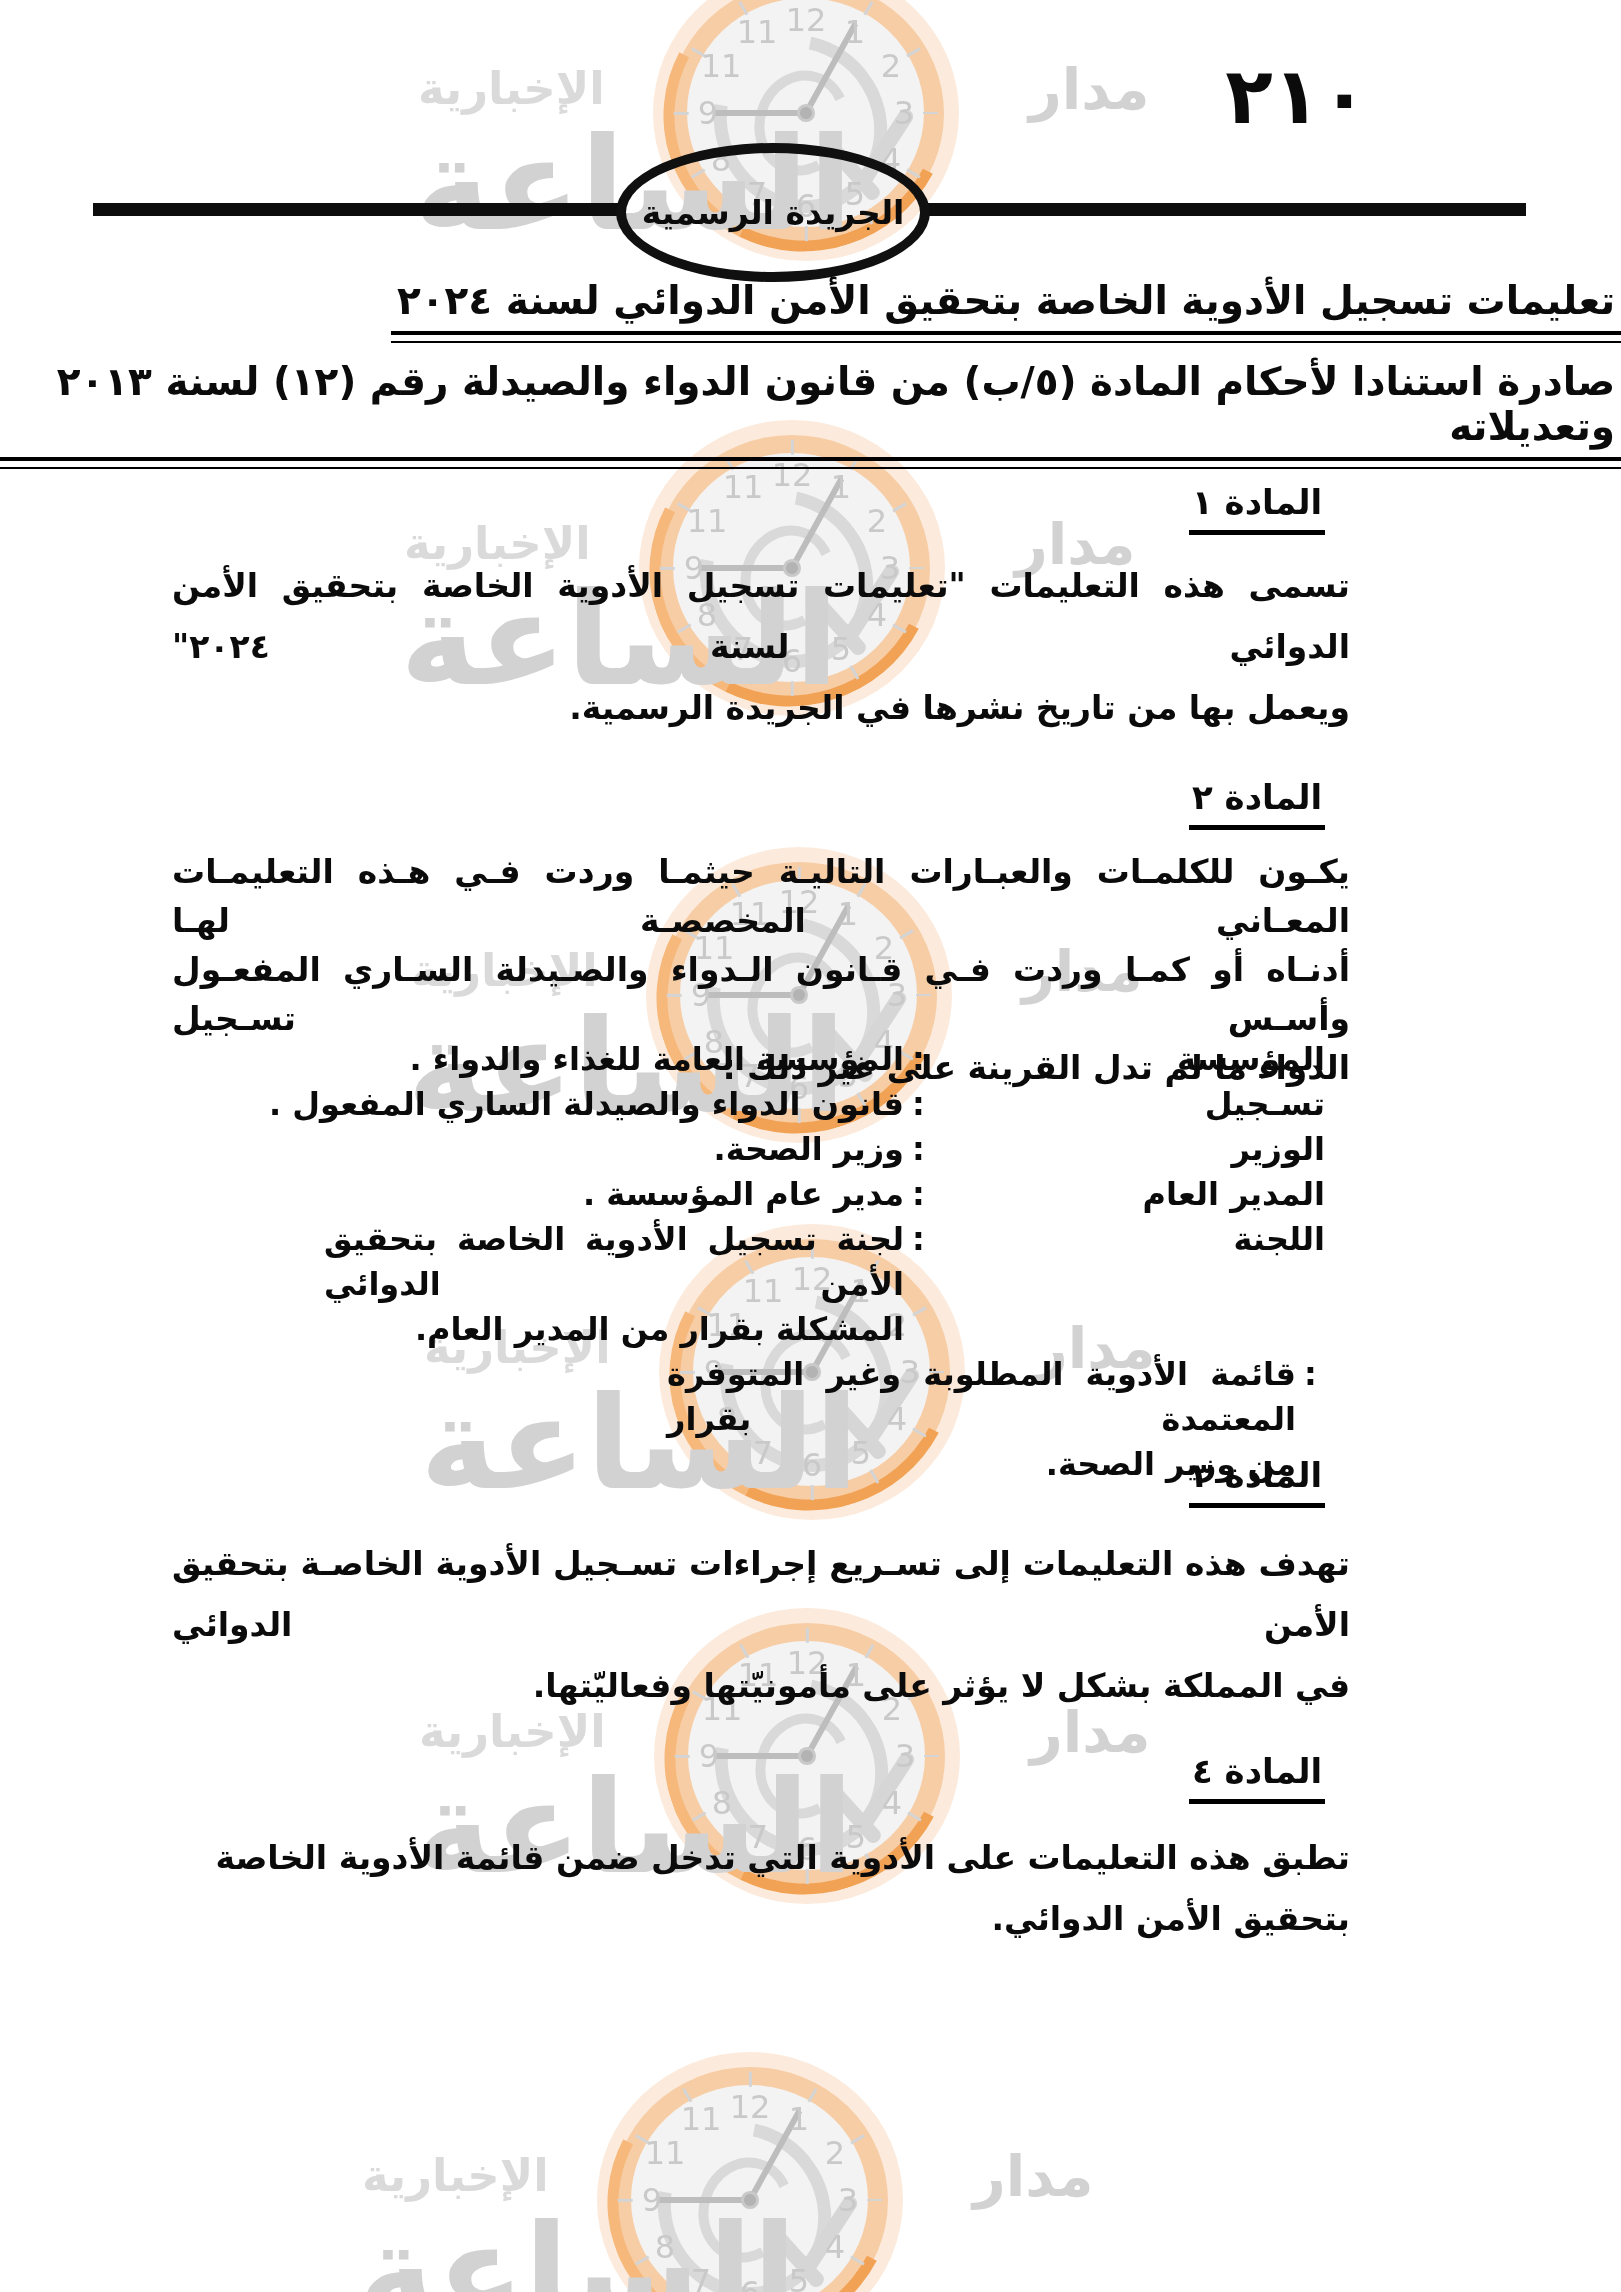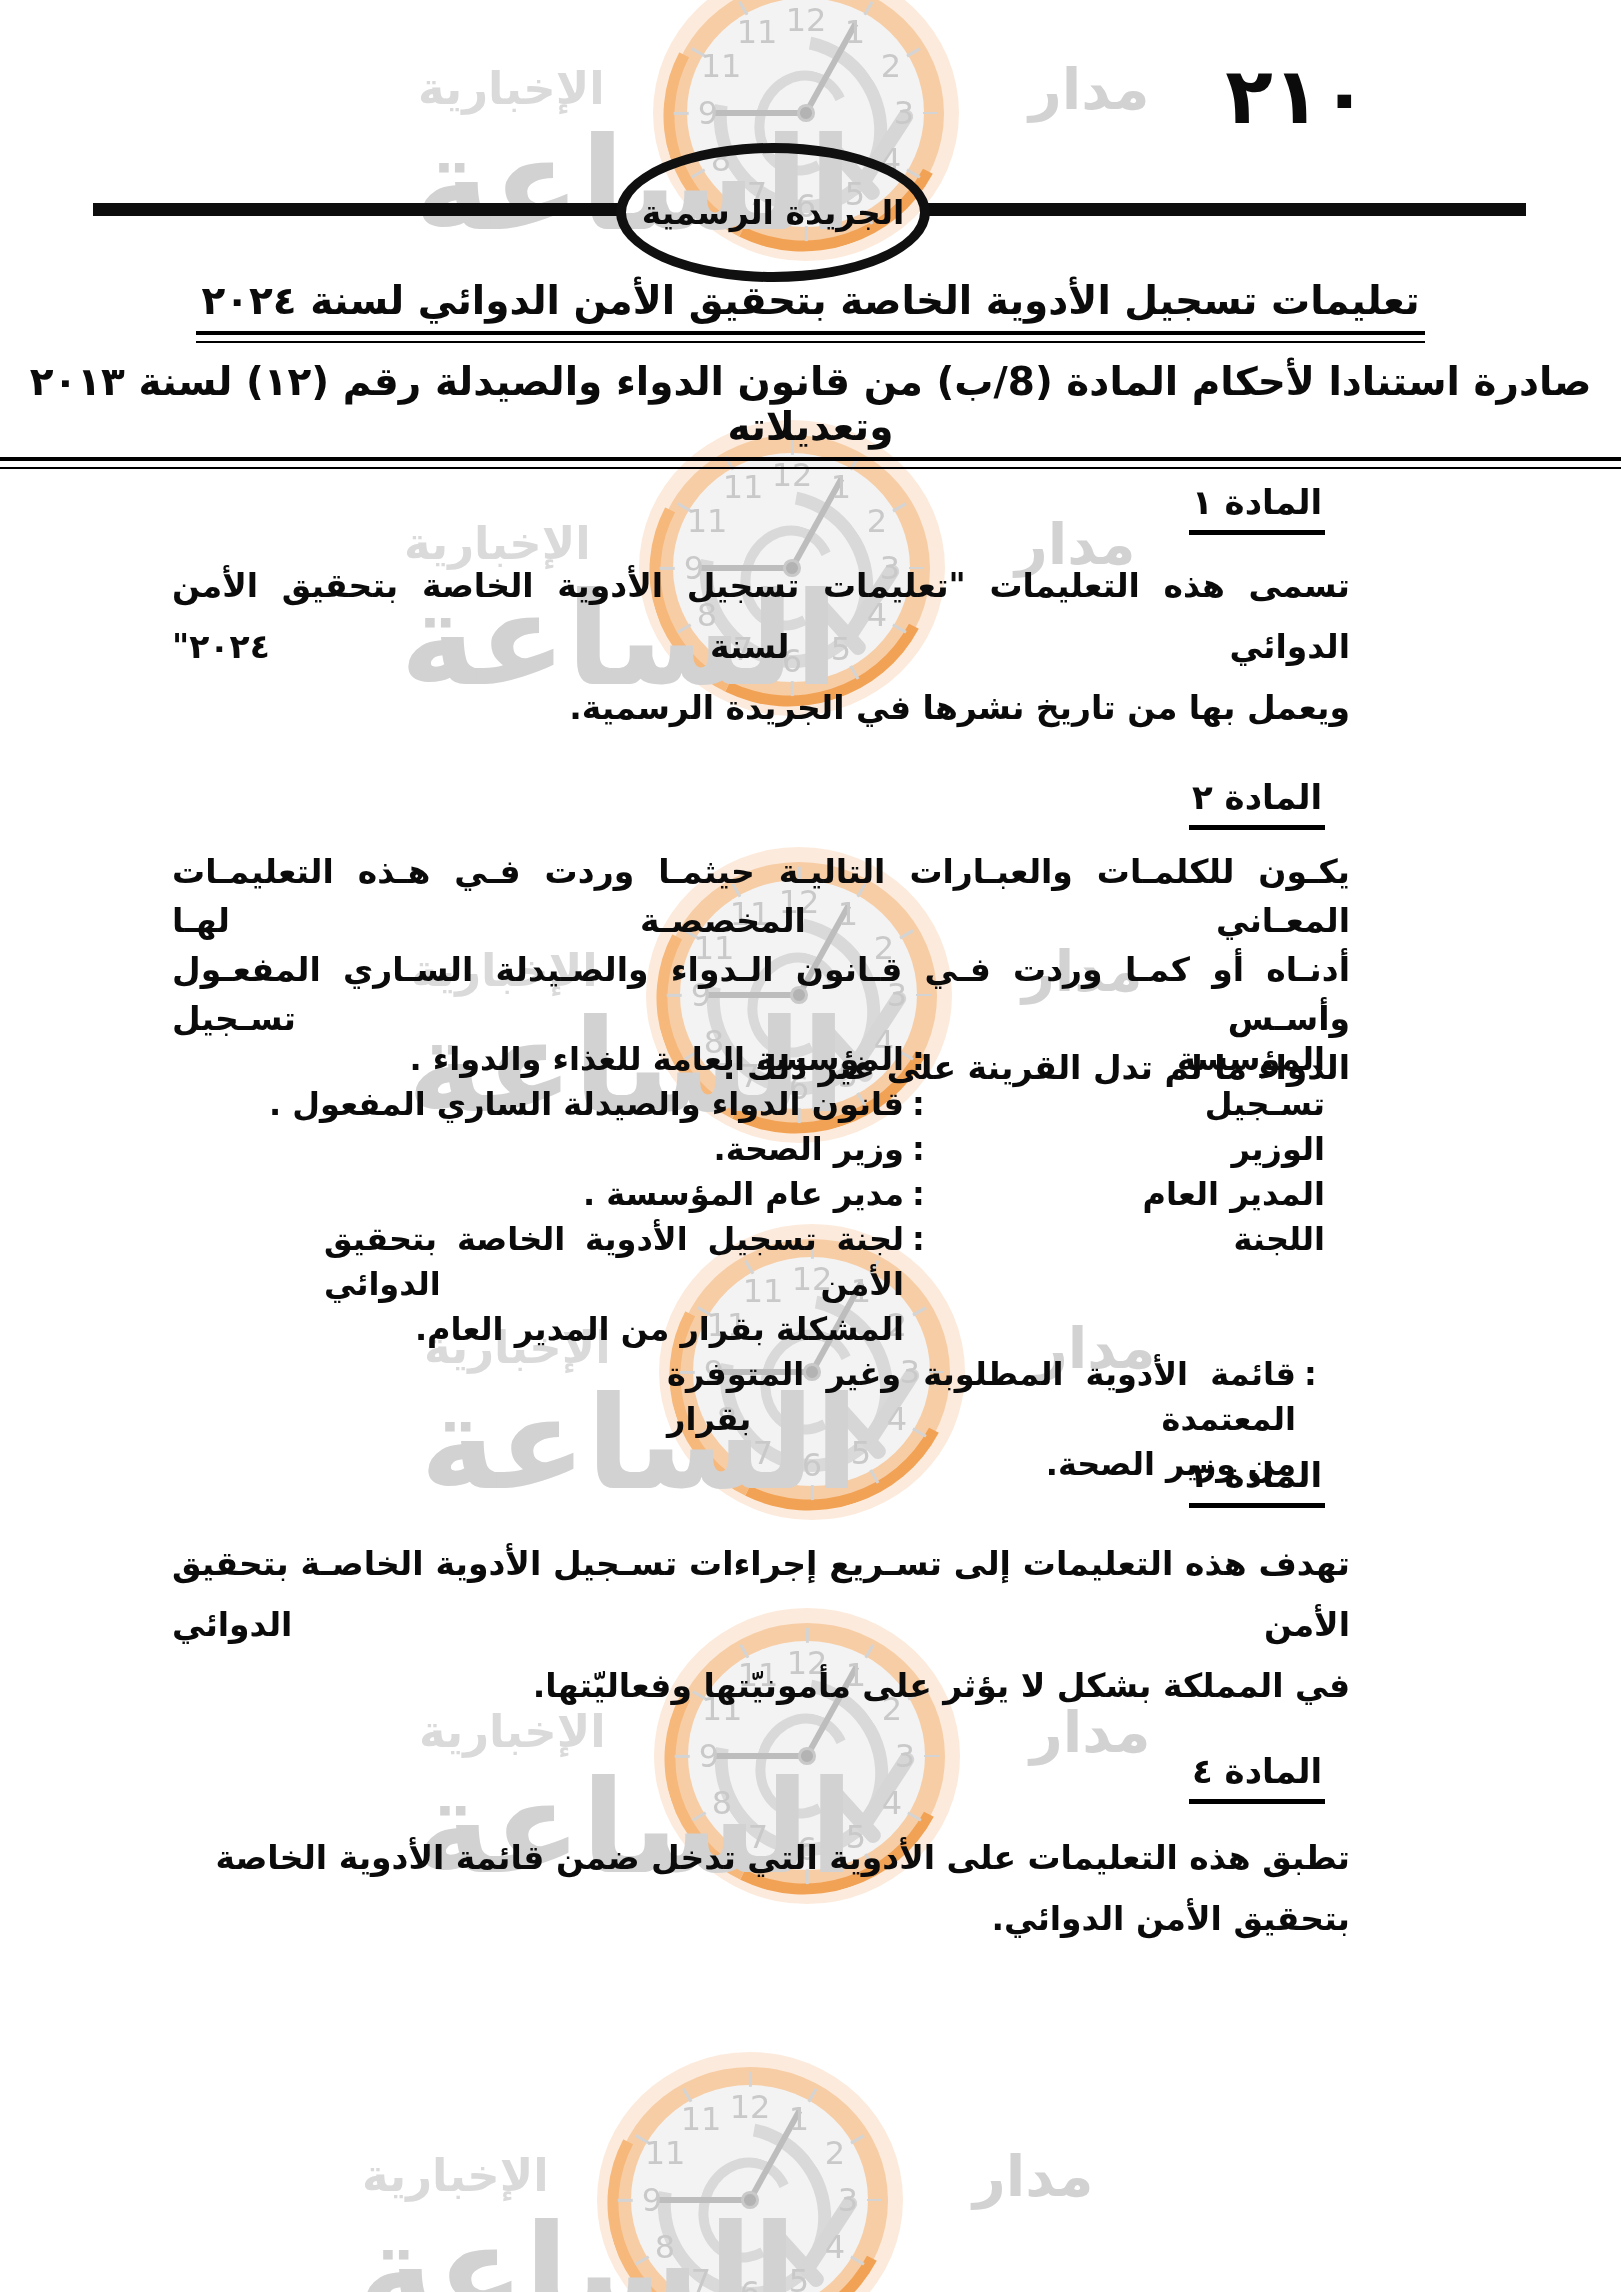--- a/index.html
+++ b/index.html
@@ -41,21 +41,21 @@
   
   .content{position:absolute;inset:0;z-index:2;}
   .abs{position:absolute;}
   .pagenum{top:51px;right:253px;font-size:78px;font-weight:700;letter-spacing:3.9px;}
   .rule{top:203px;height:12.7px;background:#0d0d0d;}
   .rule-left{left:93px;width:526px;}
   .rule-right{left:925px;width:601px;}
   .oval{left:616px;top:143px;width:314px;height:139px;border:10.8px solid #101010;border-radius:50%;
         display:flex;align-items:center;justify-content:center;}
   .oval-label{font-size:33px;font-weight:700;}
-  .title-wrap{left:0;right:0;text-align:center;}
+  .title-wrap{left:0;right:0;}
   .t1{top:278px;}
   .t2{top:359px;}
   .dunder{display:inline-block;font-size:39px;font-weight:700;border-bottom:4.9px solid #000;
           padding:0 5.9px 7.8px;position:relative;}
   .dunder::after{content:"";position:absolute;left:0;right:0;bottom:-11.8px;height:2px;background:#000;}
   .art-h{right:296px;font-size:34px;font-weight:700;}
   .art-h span{display:inline-block;border-bottom:5.9px solid #000;padding:0 2.9px 7.8px;}
   .h1{top:482px;} .h2{top:777px;margin-left:32px;} .h3{top:1455px;} .h4{top:1751px;}
   .para{right:271px;width:1178px;font-size:33px;font-weight:700;}
   .para .pl{line-height:61px;text-align:right;}
@@ -324,21 +324,21 @@
     <div class="abs rule rule-left"></div>
     <div class="abs rule rule-right"></div>
     <div class="abs oval">
       <span class="oval-label">الجريدة الرسمية</span>
     </div>
 
     <div class="abs title-wrap t1">
       <span class="dunder">تعليمات تسجيل الأدوية الخاصة بتحقيق الأمن الدوائي لسنة ٢٠٢٤</span>
     </div>
     <div class="abs title-wrap t2">
-      <span class="dunder">صادرة استنادا لأحكام المادة (8/ب) من قانون الدواء والصيدلة رقم (١٢) لسنة ٢٠١٣ وتعديلاته</span>
+      <span class="dunder">صادرة استنادا لأحكام المادة (٥/ب) من قانون الدواء والصيدلة رقم (١٢) لسنة ٢٠١٣ وتعديلاته</span>
     </div>
 
     <div class="abs art-h h1">
       <span>المادة ١</span>
     </div>
     <div class="abs para p1">
       <div class="pl jl">تسمى هذه التعليمات "تعليمات تسجيل الأدوية الخاصة بتحقيق الأمن الدوائي لسنة ٢٠٢٤"</div>
       <div class="pl">ويعمل بها من تاريخ نشرها في الجريدة الرسمية.</div>
     </div>
 

